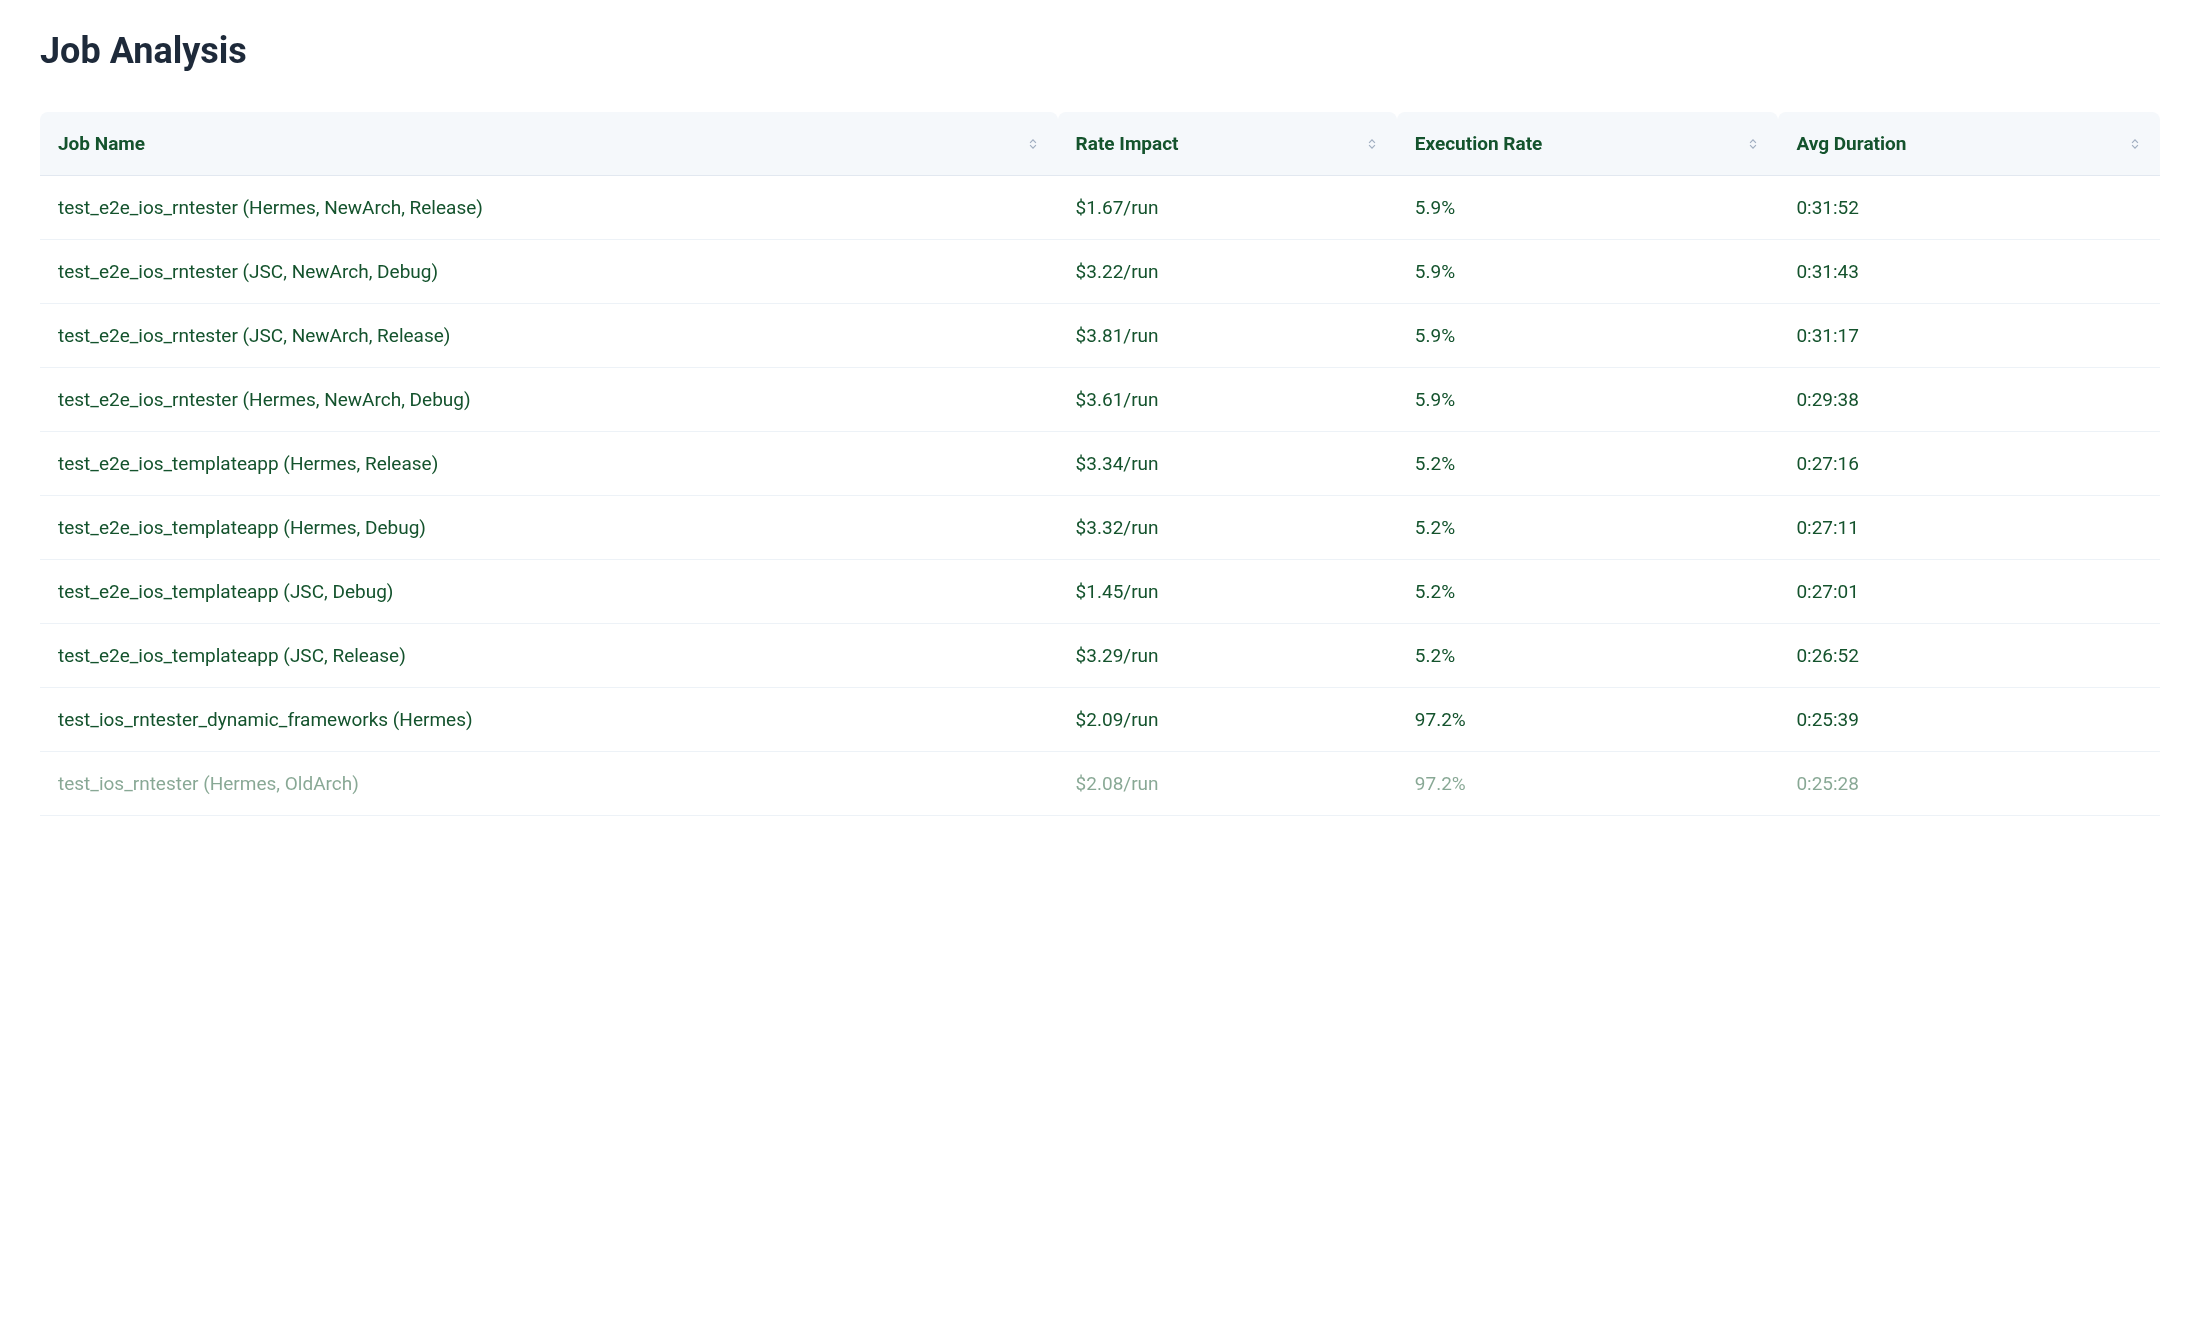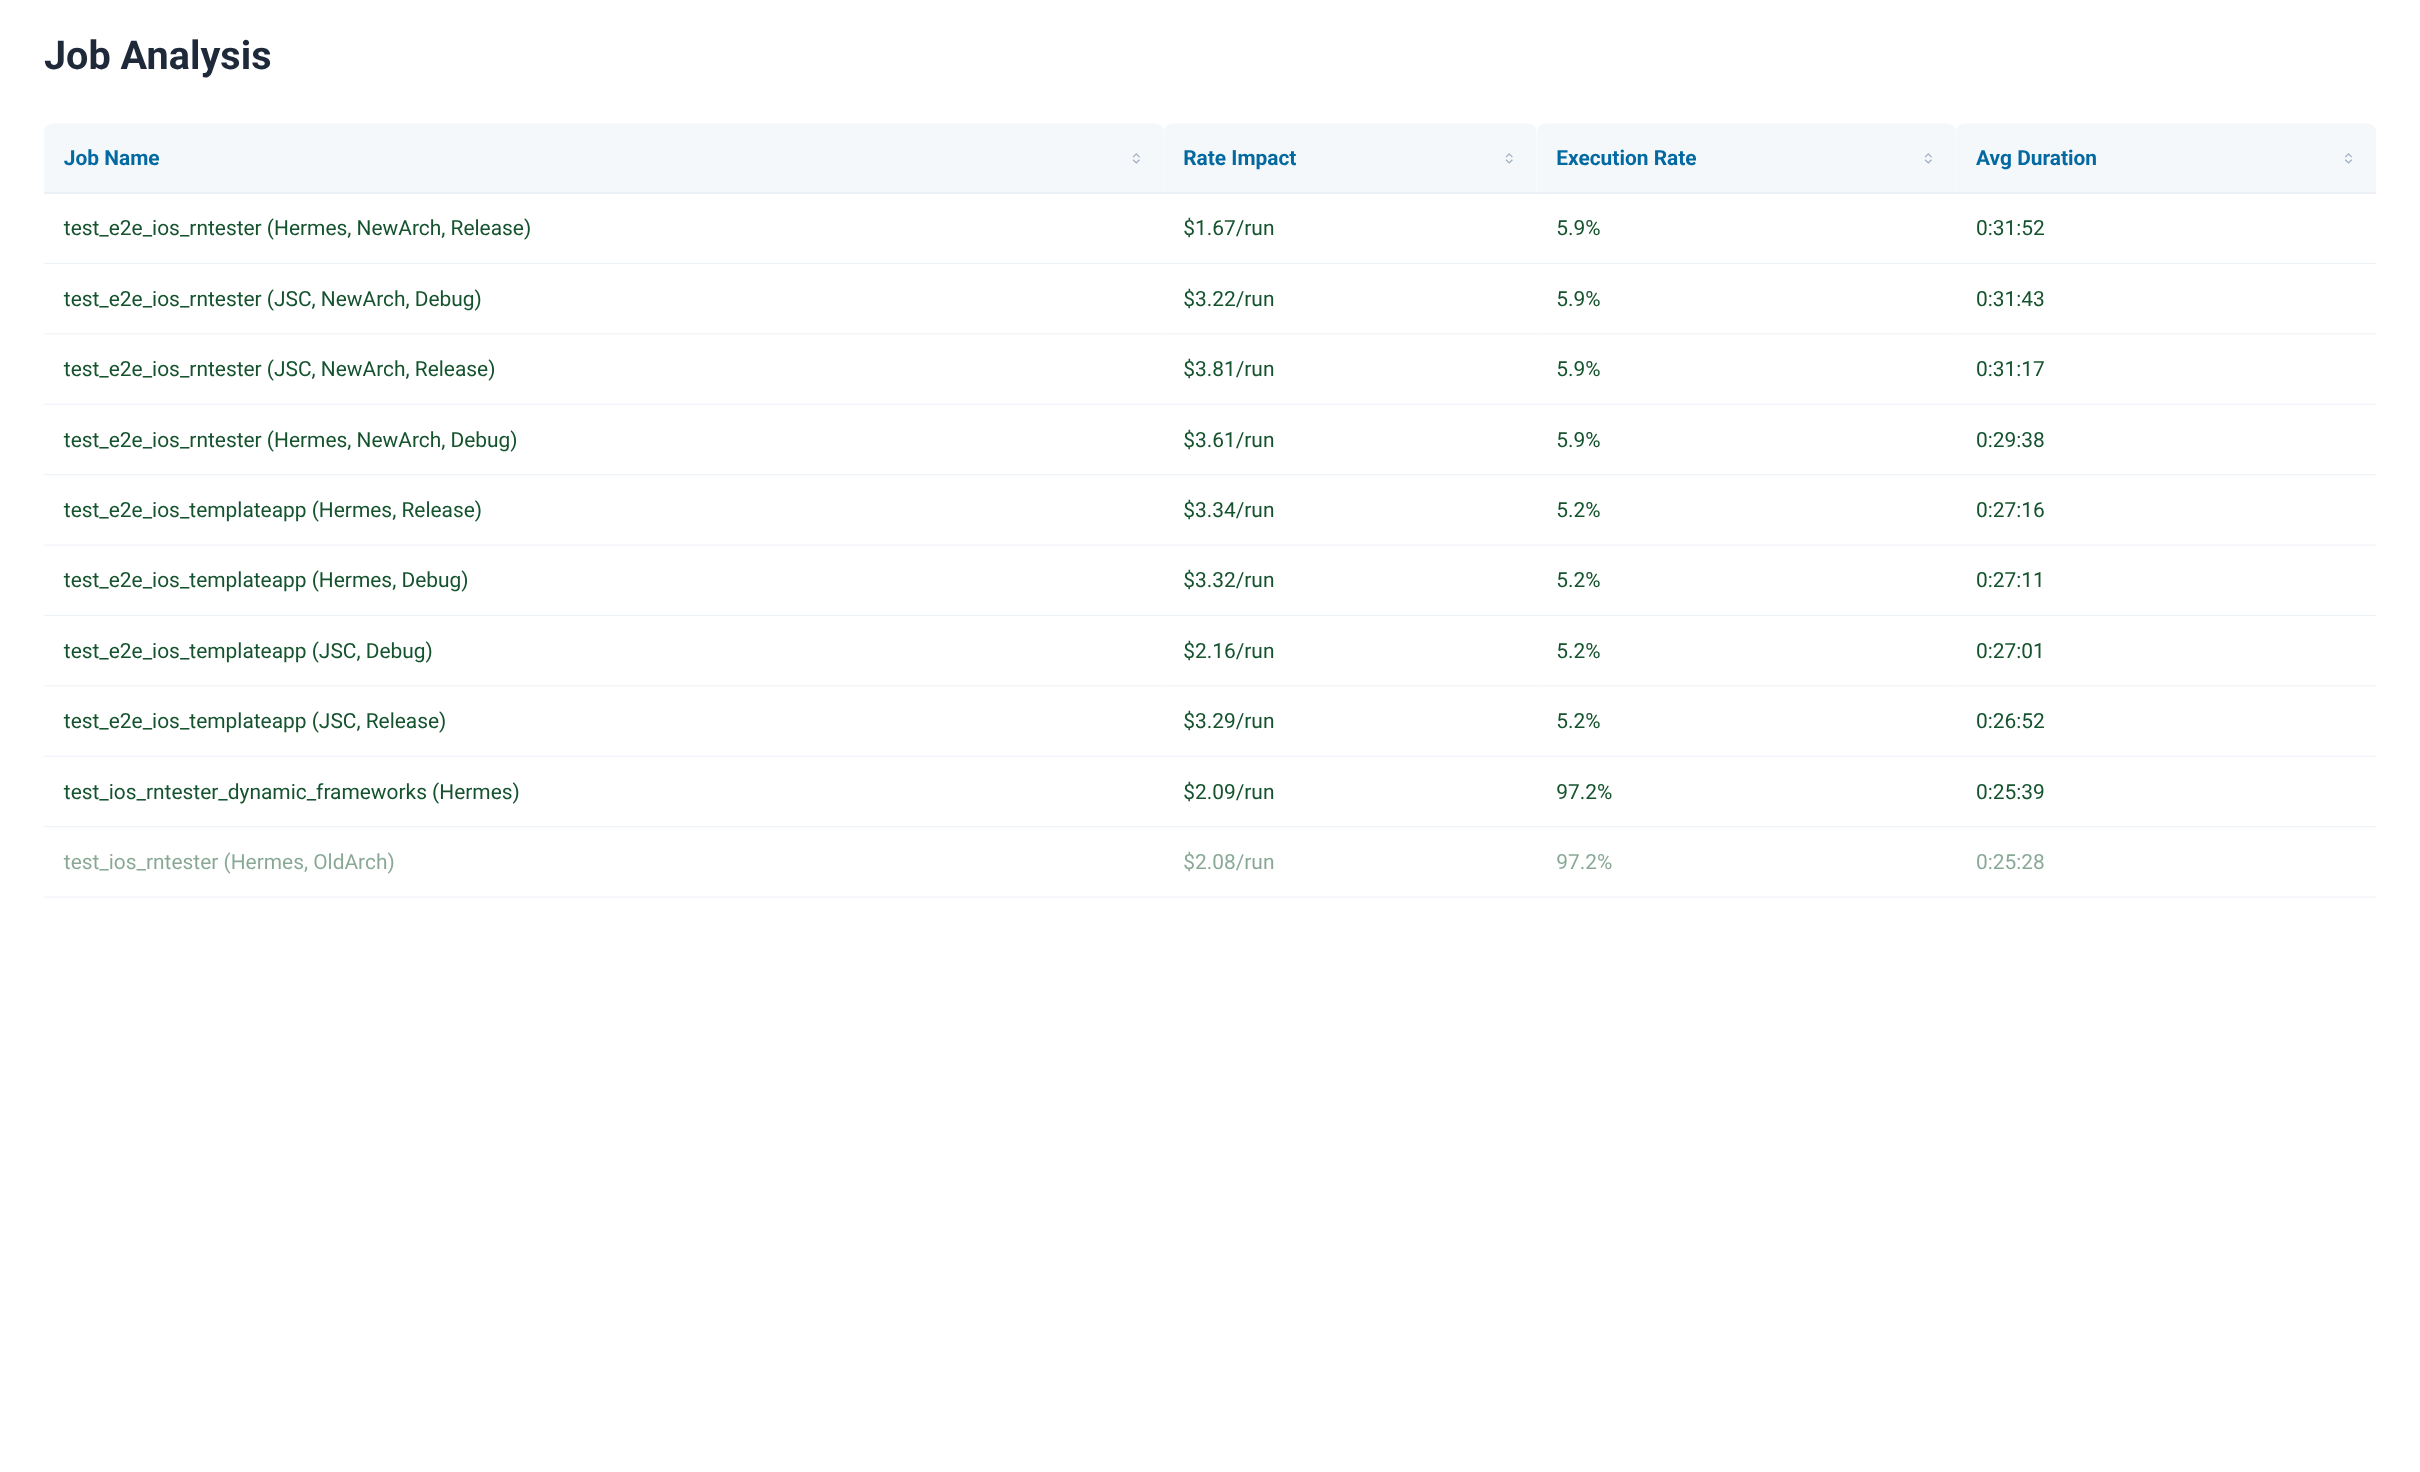--- a/index.html
+++ b/index.html
@@ -27,21 +27,21 @@
       border-collapse: collapse;
     }
     thead tr {
       background: #f5f8fb;
     }
     th {
       text-align: left;
       padding: 20px 18px;
       font-size: 19px;
       font-weight: 700;
-      color: #0369a1;
+      color: #14532d;
       border-bottom: 1px solid #e2e8f0;
       border-top-left-radius: 8px;
       border-top-right-radius: 8px;
     }
     th .th-inner {
       display: flex;
       align-items: center;
       justify-content: space-between;
       gap: 8px;
     }
@@ -160,21 +160,21 @@
           <td>0:27:16</td>
         </tr>
         <tr>
           <td>test_e2e_ios_templateapp (Hermes, Debug)</td>
           <td>$3.32/run</td>
           <td>5.2%</td>
           <td>0:27:11</td>
         </tr>
         <tr>
           <td>test_e2e_ios_templateapp (JSC, Debug)</td>
-          <td>$2.16/run</td>
+          <td>$1.45/run</td>
           <td>5.2%</td>
           <td>0:27:01</td>
         </tr>
         <tr>
           <td>test_e2e_ios_templateapp (JSC, Release)</td>
           <td>$3.29/run</td>
           <td>5.2%</td>
           <td>0:26:52</td>
         </tr>
         <tr>

